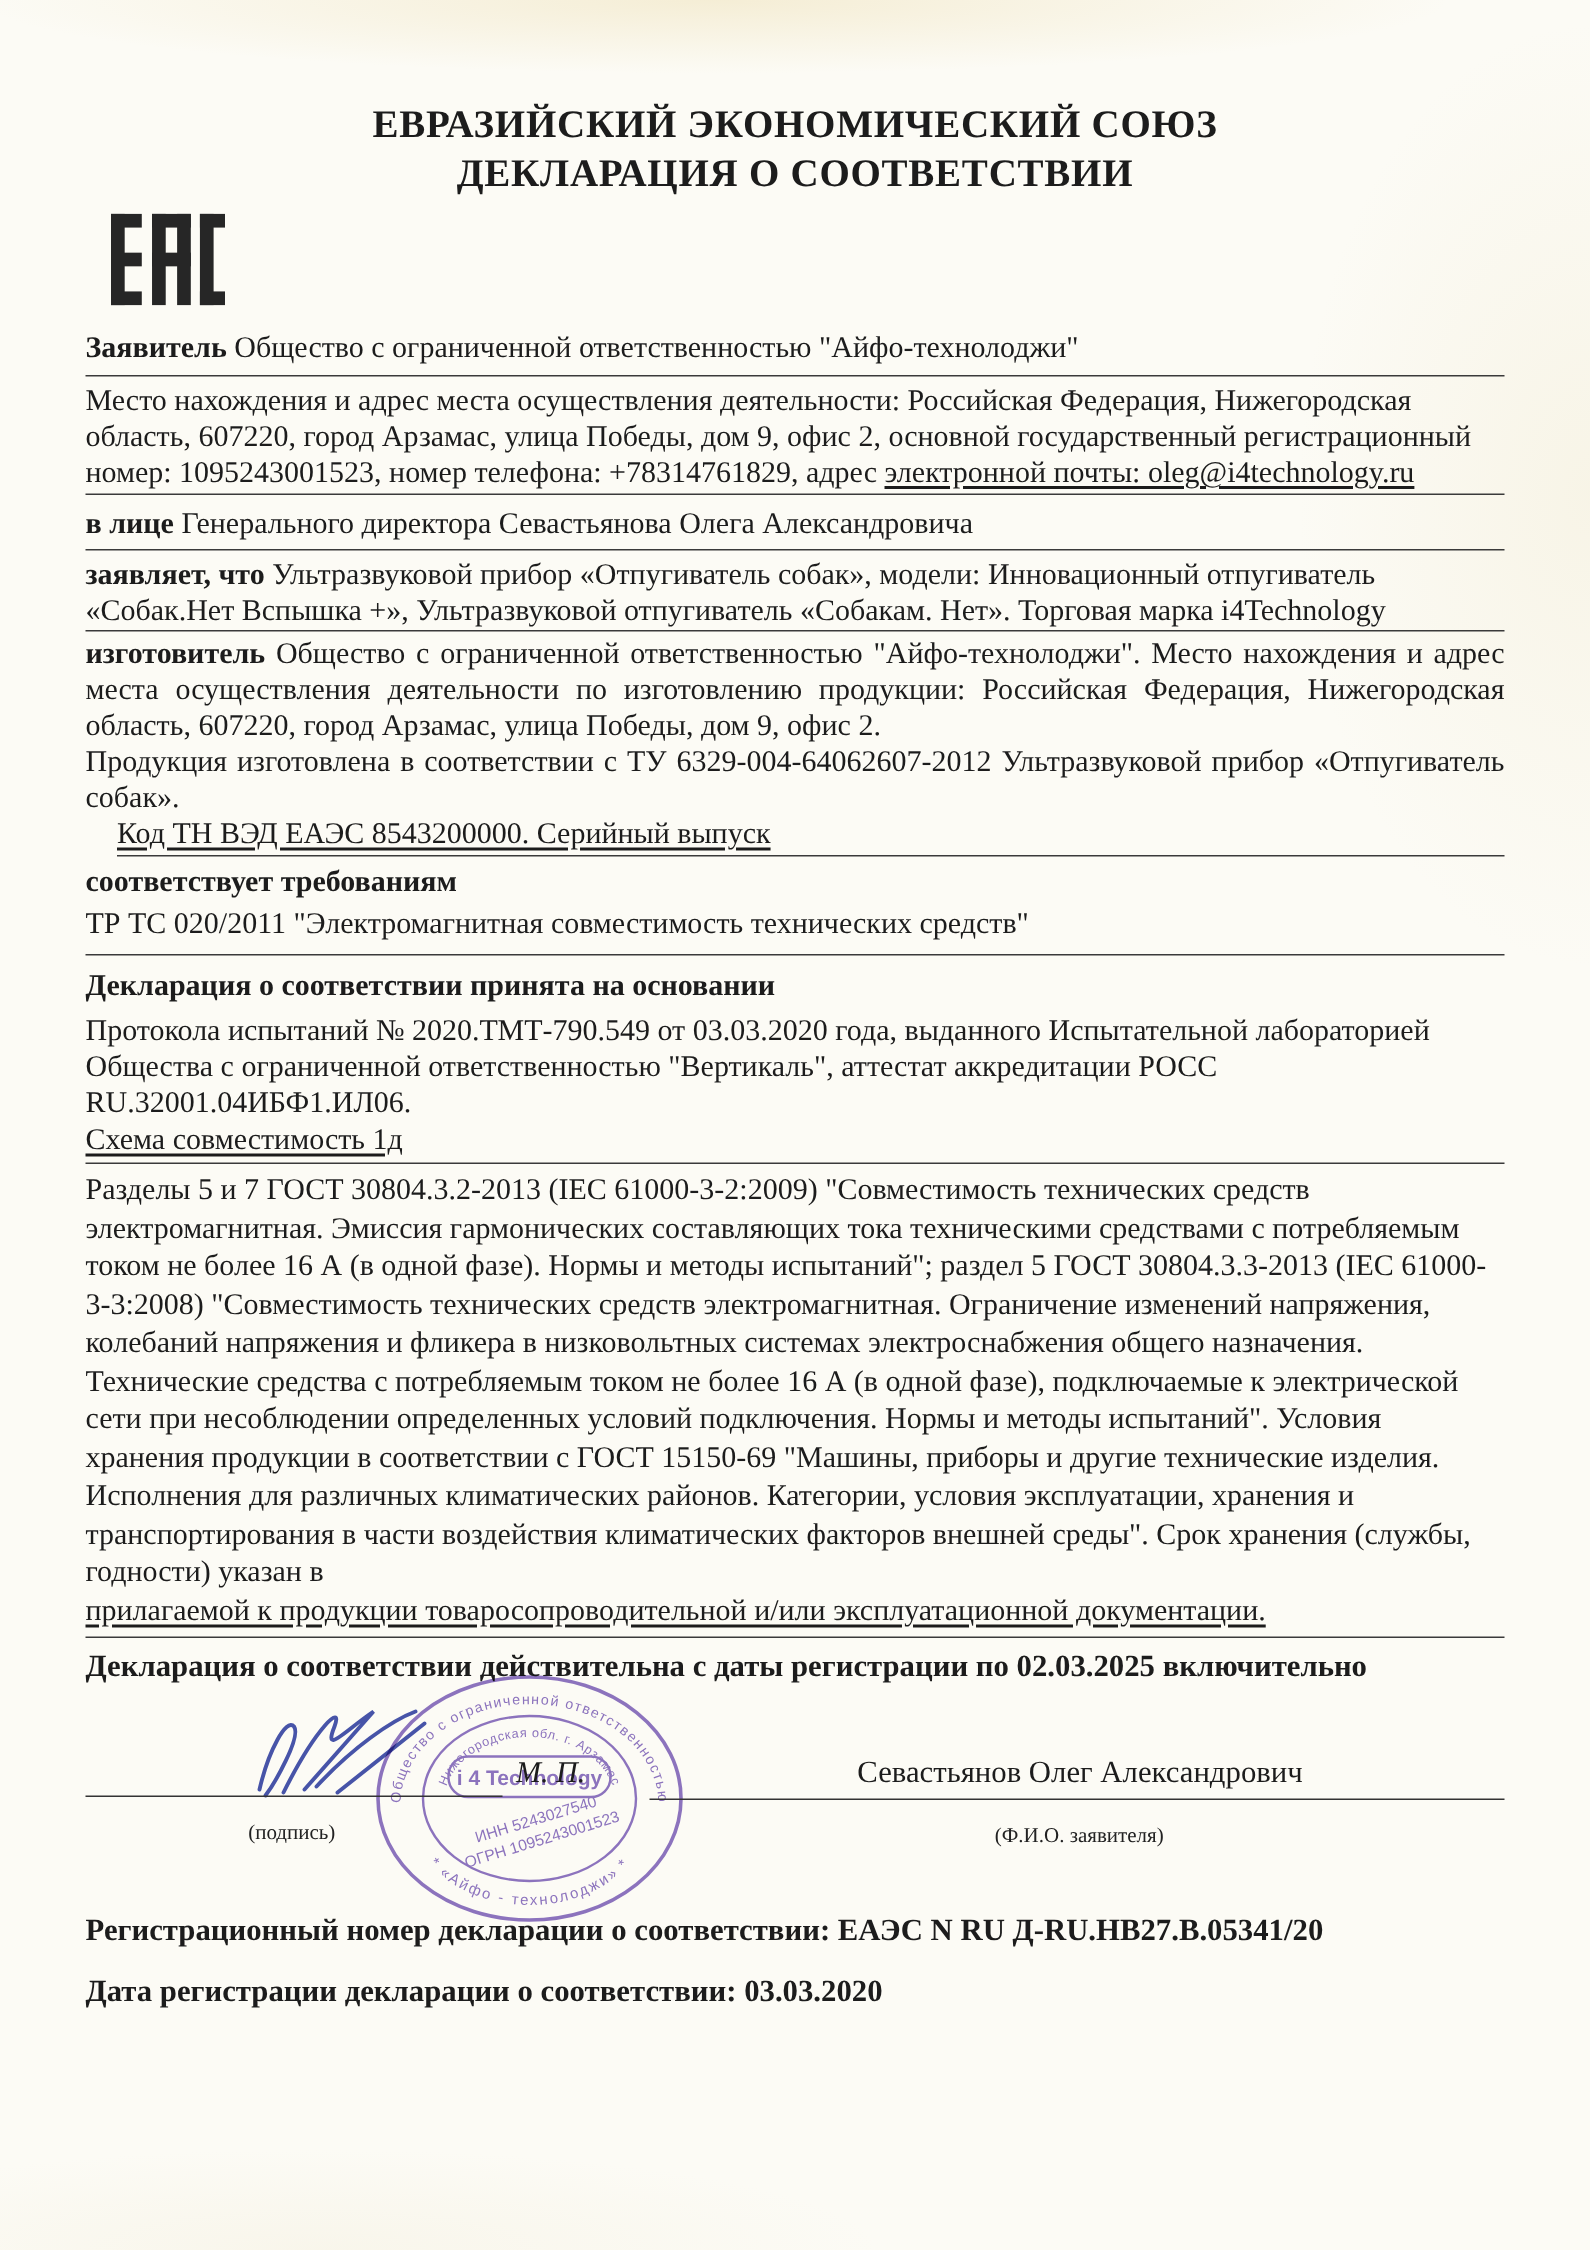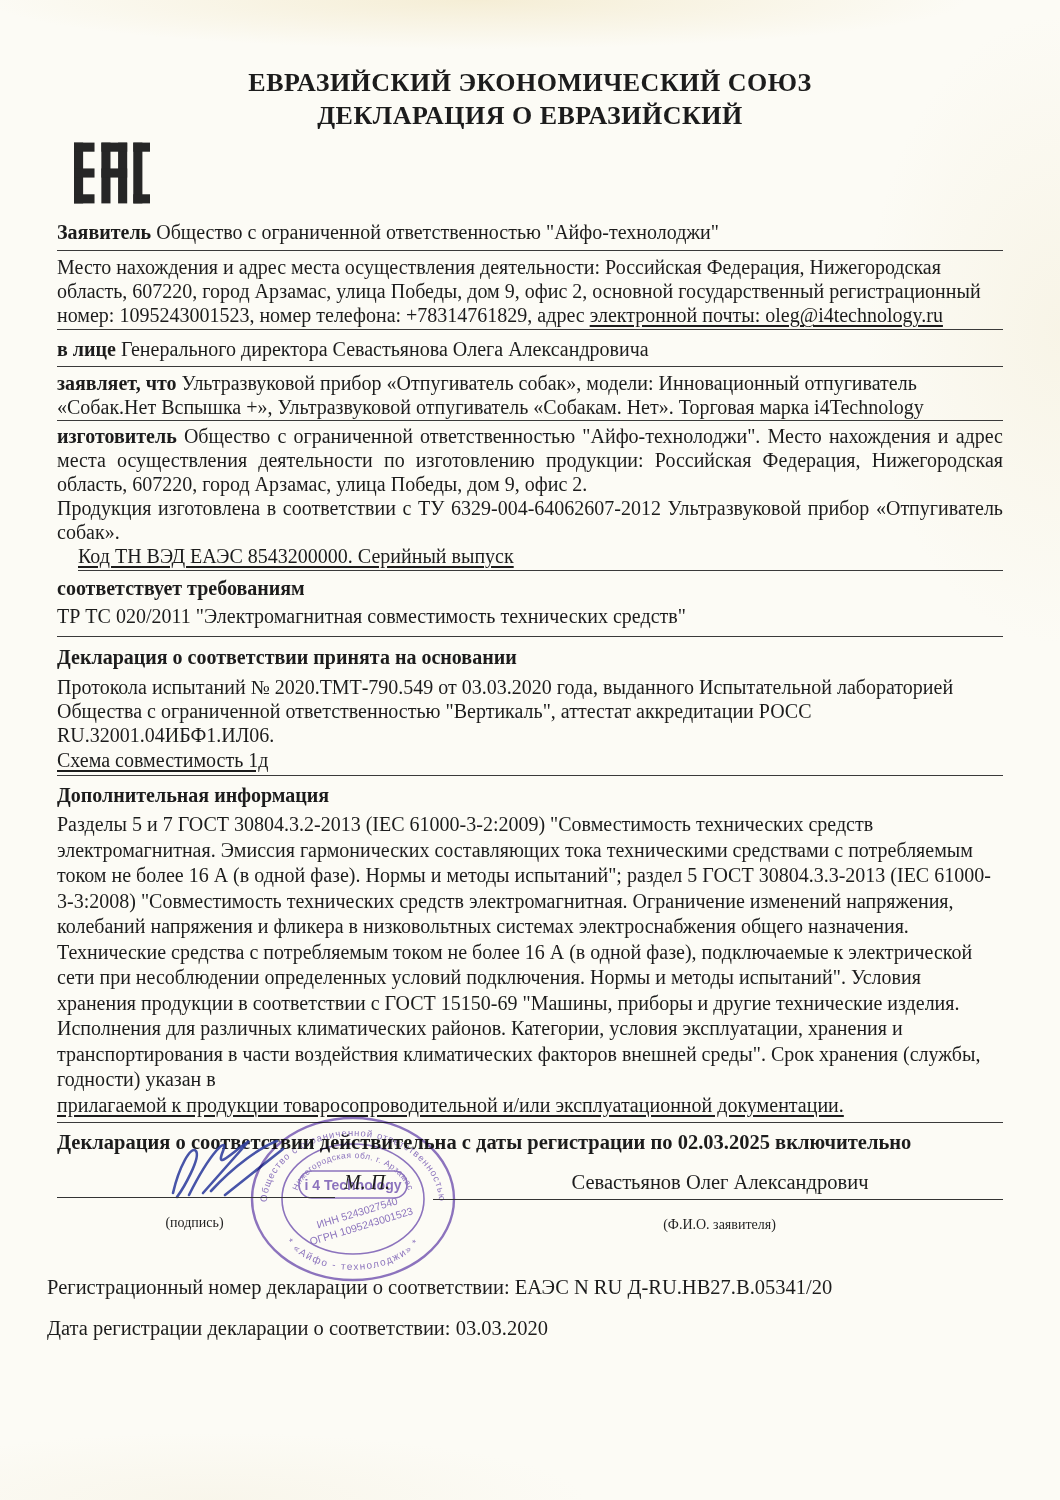--- a/index.html
+++ b/index.html
@@ -43,21 +43,21 @@
   .sig-line{position:absolute;border-top:1.5px solid #333;}
   .sig-line-left{left:0;top:72px;width:278px;}
   .sig-line-right{left:376px;top:74px;width:570px;}
   .cap{position:absolute;font-size:14px;color:#222;text-align:center;margin-top:12px;}
   .cap-sign{left:55px;top:78px;width:165px;}
   .cap-fio{left:520px;top:80px;width:285px;}
   .mp{position:absolute;left:287px;top:46px;font-size:20px;font-style:italic;}
   .fio-name{position:absolute;left:380px;top:46px;width:566px;text-align:center;font-size:20.5px;}
   .sig-svg{position:absolute;left:108px;top:6px;}
   .stamp{position:absolute;left:180px;top:-22px;mix-blend-mode:multiply;opacity:.88;}
-  .footer-line{position:absolute;left:47px;font-weight:normal;font-size:20.5px;}
+  .footer-line{position:absolute;left:57px;font-weight:bold;font-size:20.5px;}
   .f-reg{top:1276px;}
   .f-date{top:1317px;}
 </style>
 </head>
 <body>
 
 <div class="page">
 
   <div class="eac">
     <svg width="76" height="82" viewBox="0 0 100 80" xmlns="http://www.w3.org/2000/svg">
@@ -74,21 +74,21 @@
         <rect x="78" y="0" width="22" height="12"></rect>
         <rect x="78" y="68" width="22" height="12"></rect>
       </g>
     </svg>
   </div>
 
   <div class="doc">
 
     <div class="title">
       <div>ЕВРАЗИЙСКИЙ ЭКОНОМИЧЕСКИЙ СОЮЗ</div>
-      <div>ДЕКЛАРАЦИЯ О ЕВРАЗИЙСКИЙ</div>
+      <div>ДЕКЛАРАЦИЯ О СООТВЕТСТВИИ</div>
     </div>
 
     <div class="row rule r-applicant">
       <span class="b">Заявитель</span>
       <span>Общество с ограниченной ответственностью "Айфо-технолоджи"</span>
     </div>
 
     <div class="row rule r-address">
       <span>Место нахождения и адрес места осуществления деятельности: Российская Федерация, Нижегородская область, 607220, город Арзамас, улица Победы, дом 9, офис 2, основной государственный регистрационный номер: 1095243001523, номер телефона: +78314761829, адрес</span>
       <span class="block-u">электронной почты: oleg@i4technology.ru</span>
@@ -119,21 +119,20 @@
 
     <div class="row b r-conf-label">соответствует требованиям</div>
     <div class="row rule r-conf-value">ТР ТС 020/2011 "Электромагнитная совместимость технических средств"</div>
 
     <div class="row b r-basis-label">Декларация о соответствии принята на основании</div>
     <div class="row r-protocol">Протокола испытаний № 2020.ТМТ-790.549 от 03.03.2020 года, выданного Испытательной лабораторией Общества с ограниченной ответственностью "Вертикаль", аттестат аккредитации РОСС RU.32001.04ИБФ1.ИЛ06.</div>
     <div class="row rule r-scheme">
       <span class="u">Схема совместимость 1д</span>
     </div>
 
-    <div class="row b r-add-label">Дополнительная информация</div>
     <div class="row rule r-add-text">
       <span>Разделы 5 и 7 ГОСТ 30804.3.2-2013 (IEC 61000-3-2:2009) "Совместимость технических средств электромагнитная. Эмиссия гармонических составляющих тока техническими средствами с потребляемым током не более 16 А (в одной фазе). Нормы и методы испытаний"; раздел 5 ГОСТ 30804.3.3-2013 (IEC 61000-3-3:2008) "Совместимость технических средств электромагнитная. Ограничение изменений напряжения, колебаний напряжения и фликера в низковольтных системах электроснабжения общего назначения. Технические средства с потребляемым током не более 16 А (в одной фазе), подключаемые к электрической сети при несоблюдении определенных условий подключения. Нормы и методы испытаний". Условия хранения продукции в соответствии с ГОСТ 15150-69 "Машины, приборы и другие технические изделия. Исполнения для различных климатических районов. Категории, условия эксплуатации, хранения и транспортирования в части воздействия климатических факторов внешней среды". Срок хранения (службы, годности) указан в</span>
       <span class="block-u">прилагаемой к продукции товаросопроводительной и/или эксплуатационной документации.</span>
     </div>
 
     <div class="row b r-validity">Декларация о соответствии  действительна с даты регистрации по 02.03.2025 включительно</div>
   </div>
 
   <div class="sig-area">
 

